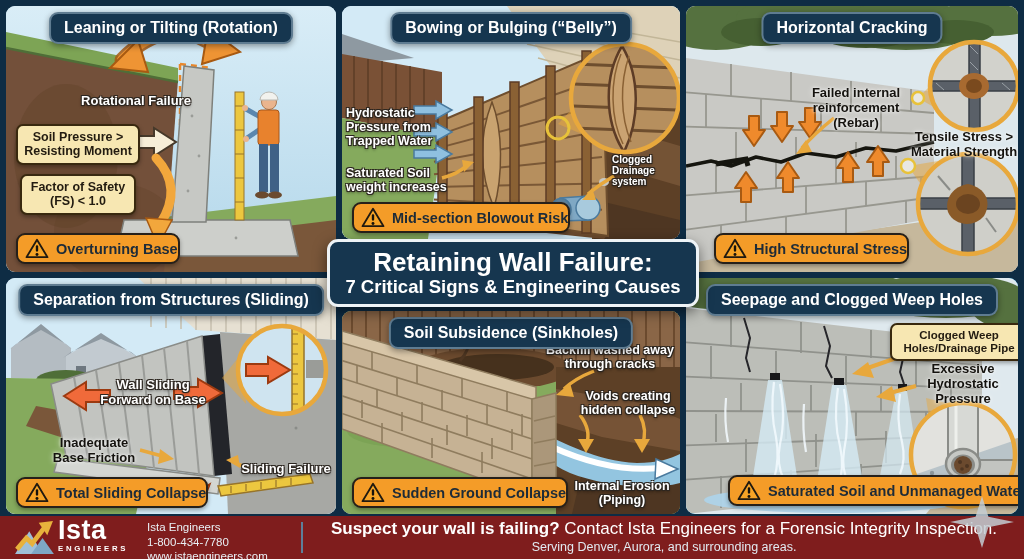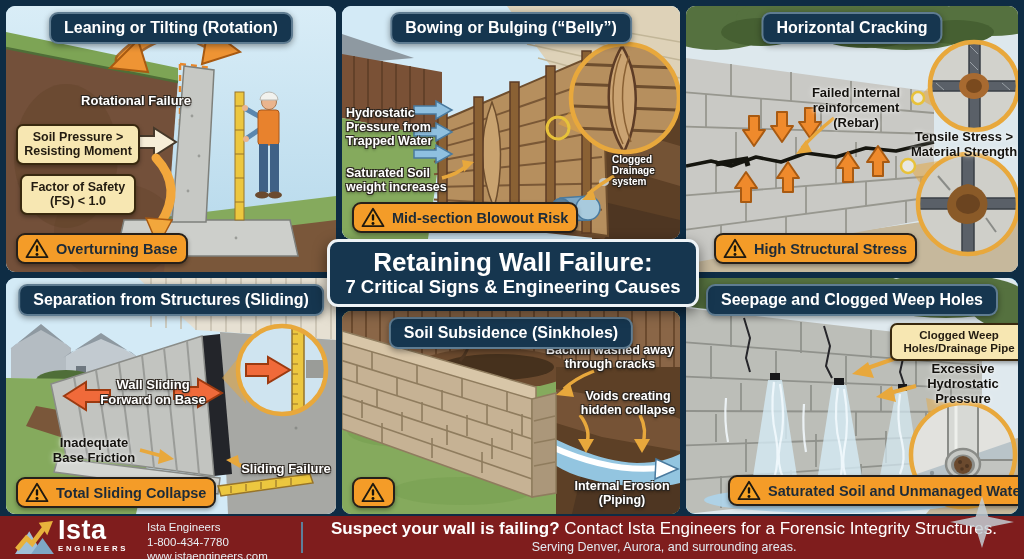--- a/index.html
+++ b/index.html
@@ -4,21 +4,21 @@
 <style>
   html,body{margin:0;padding:0;background:#0e2c44;}
   .stage{position:relative;width:1024px;height:559px;background:#0e2c44;overflow:hidden;
          font-family:"Liberation Sans", sans-serif;}
   .panel{position:absolute;border-radius:9px;overflow:hidden;background:#cfe8f4;}
   .illus{position:absolute;left:0;top:0;width:100%;height:100%;display:block;}
   .ptitle{position:absolute;top:6px;left:50%;transform:translateX(-50%);background:#16364f;color:#fff;
           font-weight:bold;font-size:16px;line-height:1.1;padding:5px 13px;border-radius:9px;
           border:2px solid rgba(157,183,201,.55);white-space:nowrap;box-shadow:0 2px 6px rgba(0,0,0,.4);z-index:4;}
   .badge{position:absolute;display:flex;align-items:center;gap:7px;background:#f49c28;border:2.5px solid #26201a;
-         border-radius:9px;padding:3px 8px 3px 7px;color:#1d2b38;font-weight:bold;font-size:14.5px;
+         border-radius:9px;padding:3px 0 3px 7px;color:#1d2b38;font-weight:bold;font-size:14.5px;
          white-space:nowrap;box-shadow:0 2px 4px rgba(0,0,0,.35);z-index:4;}
   .badge svg{width:24px;height:21px;flex:0 0 auto;}
   .ybox{position:absolute;background:#f7e7b2;border:2px solid #39290f;border-radius:7px;color:#221b10;
         font-weight:bold;font-size:12.5px;line-height:1.15;text-align:center;padding:4px 6px;
         box-shadow:0 2px 4px rgba(0,0,0,.35);z-index:3;}
   .wlabel{position:absolute;color:#fff;font-weight:bold;font-size:13px;line-height:1.12;text-align:center;z-index:3;
           text-shadow:-1px -1px 0 #2c2620,1px -1px 0 #2c2620,-1px 1px 0 #2c2620,1px 1px 0 #2c2620,0 2px 3px rgba(0,0,0,.55);}
   .dlabel{position:absolute;color:#14120e;font-weight:bold;font-size:13px;line-height:1.15;text-align:center;z-index:3;
           text-shadow:0 0 3px rgba(255,255,255,.9),0 0 6px rgba(255,255,255,.65);}
   .center-box{position:absolute;left:327px;top:239px;width:372px;height:68px;background:#16364f;
@@ -493,20 +493,21 @@
     <div class="ptitle">Soil Subsidence (Sinkholes)</div>
     <div class="wlabel" style="left:200px;top:32px;width:136px;font-size:12.5px;">Backfill washed away through cracks</div>
     <div class="wlabel" style="left:238px;top:78px;width:96px;font-size:12.5px;">Voids creating hidden collapse</div>
     <div class="wlabel" style="left:228px;top:168px;width:104px;font-size:12.5px;">Internal Erosion (Piping)</div>
     <div class="badge" style="left:10px;bottom:6px;">
       <svg viewBox="0 0 26 23">
           <path d="M13,2 L24.5,21 L1.5,21 Z" fill="#f6a326" stroke="#211a10" stroke-width="2" stroke-linejoin="round"></path>
           <rect x="11.7" y="8" width="2.6" height="7" rx="1.2" fill="#16120c"></rect>
           <circle cx="13" cy="18" r="1.6" fill="#16120c"></circle>
         </svg>
+      <span>Sudden Ground Collapse</span>
     </div>
   </div>
 
   <div class="panel" style="left:686px;top:278px;width:332px;height:236px;background:#0ea5e9;">
     <svg class="illus" viewBox="0 0 332 236">
       <rect x="0" y="0" width="332" height="236" fill="#dfe9ee"></rect>
       <g fill="#55713f">
         <ellipse cx="40" cy="10" rx="70" ry="22"></ellipse>
           <ellipse cx="150" cy="14" rx="80" ry="20"></ellipse>
         <ellipse cx="260" cy="18" rx="80" ry="22"></ellipse>
@@ -624,19 +625,19 @@
       <div class="sub">ENGINEERS</div>
     </div>
     <div class="f-contact">
       <div>Ista Engineers</div>
       <div>1-800-434-7780</div>
       <div>www.istaengineers.com</div>
     </div>
     <div class="f-div"></div>
     <div class="f-msg">
       <div class="m1">
-        <b>Suspect your wall is failing?</b><span> Contact Ista Engineers for a Forensic Integrity Structures.</span>
+        <b>Suspect your wall is failing?</b><span> Contact Ista Engineers for a Forensic Integrity Inspection.</span>
       </div>
       <div class="m2">Serving Denver, Aurora, and surrounding areas.</div>
     </div>
   </div>
 
 </div>
 
 </body></html>

